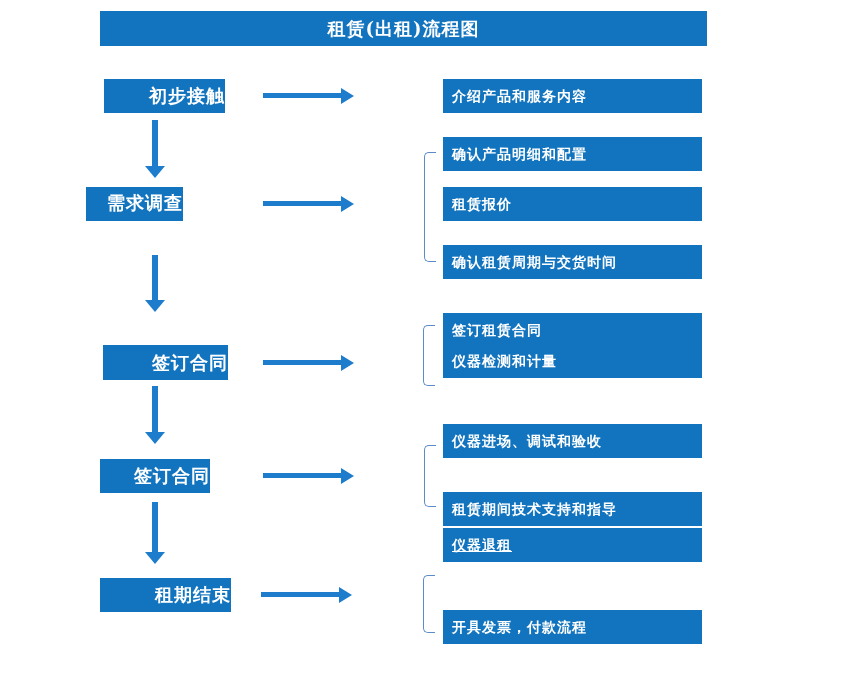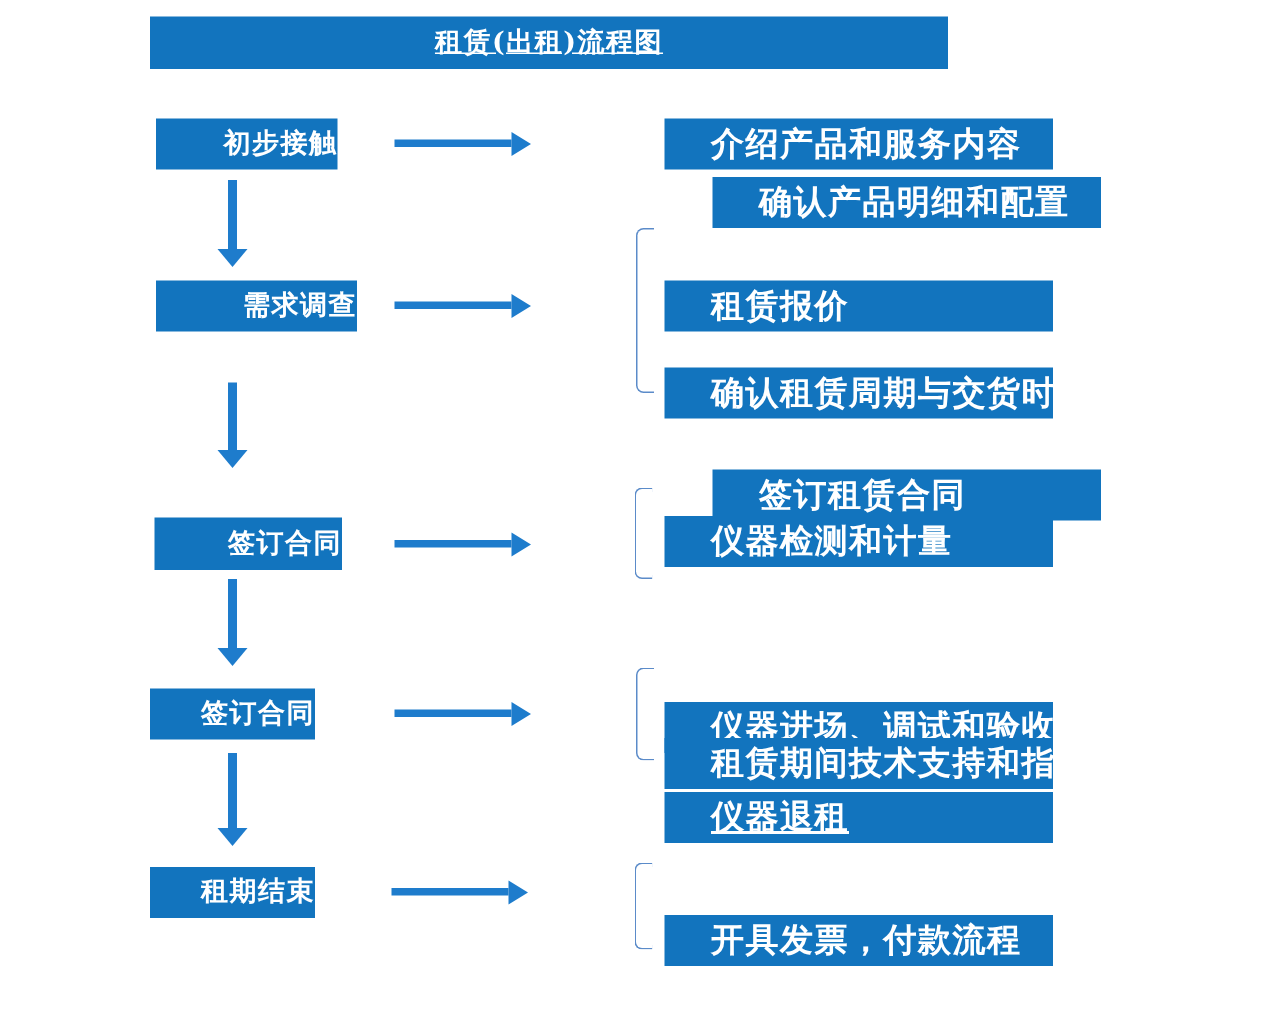--- a/index.html
+++ b/index.html
@@ -9,35 +9,34 @@
     --text-white:#FFFFFF;
     --background:#FFFFFF;
   }
   html,body{margin:0;padding:0;background:var(--background);}
   .canvas{
     position:relative;width:844px;height:688px;background:var(--background);
     font-family:"DejaVu Serif","Liberation Serif",serif;
     overflow:hidden;
   }
   .titlebar{
-    position:absolute;left:100px;top:11px;width:532px;height:35px;
+    position:absolute;left:100px;top:11px;width:607px;height:35px;
     background:var(--box-blue);color:var(--text-white);
     font-size:18px;font-weight:bold;line-height:35px;text-align:center;
     letter-spacing:1px;
-    text-decoration:underline;
   }
   .stepbox{
     position:absolute;height:34px;background:var(--box-blue);
     color:var(--text-white);font-size:18px;font-weight:bold;line-height:34px;
     text-align:right;letter-spacing:1px;
   }
   .detailbox{
     position:absolute;left:443px;width:259px;height:34px;background:var(--box-blue);
-    color:var(--text-white);font-size:22px;font-weight:bold;line-height:34px;
-    text-align:left;padding-left:31px;box-sizing:border-box;letter-spacing:1px;
+    color:var(--text-white);font-size:14px;font-weight:bold;line-height:34px;
+    text-align:left;padding-left:9px;box-sizing:border-box;letter-spacing:1px;
     white-space:nowrap;
   }
   .harrow{
     position:absolute;height:5px;width:78px;background:var(--arrow-blue);
   }
   .harrow::after{
     content:"";position:absolute;right:-13px;top:-5.5px;width:0;height:0;
     border-left:13px solid var(--arrow-blue);
     border-top:8px solid transparent;border-bottom:8px solid transparent;
   }
@@ -57,49 +56,49 @@
   }
 </style>
 </head>
 <body>
 
 <div class="canvas">
 
   <div class="titlebar">租赁(出租)流程图</div>
 
   <div class="stepbox" style="left:104px;top:79px;width:121px;">初步接触</div>
-  <div class="stepbox" style="left:104px;top:187px;width:134px;">需求调查</div>
+  <div class="stepbox" style="left:86px;top:187px;width:97px;font-family:Liberation Mono, monospace;">需求调查</div>
   <div class="stepbox" style="left:103px;top:345px;width:125px;height:35px;line-height:35px;">签订合同</div>
   <div class="stepbox" style="left:100px;top:459px;width:110px;">签订合同</div>
-  <div class="stepbox" style="left:100px;top:578px;width:110px;">租期结束</div>
+  <div class="stepbox" style="left:100px;top:578px;width:131px;">租期结束</div>
 
   <div class="varrow" style="top:120px;height:46px;"></div>
   <div class="varrow" style="top:255px;height:45px;"></div>
   <div class="varrow" style="top:386px;height:46px;"></div>
   <div class="varrow" style="top:502px;height:50px;"></div>
 
   <div class="harrow" style="left:263px;top:93px;"></div>
   <div class="harrow" style="left:263px;top:201px;"></div>
   <div class="harrow" style="left:263px;top:360px;"></div>
   <div class="harrow" style="left:263px;top:473px;"></div>
   <div class="harrow" style="left:261px;top:592px;"></div>
 
   <div class="bracket" style="left:424px;top:152px;height:110px;"></div>
   <div class="bracket" style="left:423px;top:325px;height:61px;"></div>
   <div class="bracket" style="left:424px;top:445px;height:62px;"></div>
   <div class="bracket" style="left:423px;top:575px;height:58px;"></div>
 
   <div class="detailbox" style="top:79px;">介绍产品和服务内容</div>
 
-  <div class="detailbox" style="top:118px;margin-left:32px;">确认产品明细和配置</div>
+  <div class="detailbox" style="top:137px;">确认产品明细和配置</div>
   <div class="detailbox" style="top:187px;">租赁报价</div>
   <div class="detailbox" style="top:245px;">确认租赁周期与交货时间</div>
 
-  <div class="detailbox" style="top:313px;margin-left:32px;">签订租赁合同</div>
+  <div class="detailbox" style="top:313px;">签订租赁合同</div>
   <div class="detailbox" style="top:344px;">仪器检测和计量</div>
 
-  <div class="detailbox" style="top:424px;margin-top:44px;">仪器进场、调试和验收</div>
+  <div class="detailbox" style="top:424px;">仪器进场、调试和验收</div>
   <div class="detailbox" style="top:492px;">租赁期间技术支持和指导</div>
 
   <div class="detailbox" style="top:528px;text-decoration:underline;">仪器退租</div>
   <div class="detailbox" style="top:610px;">开具发票，付款流程</div>
 
 </div>
 
 </body></html>

